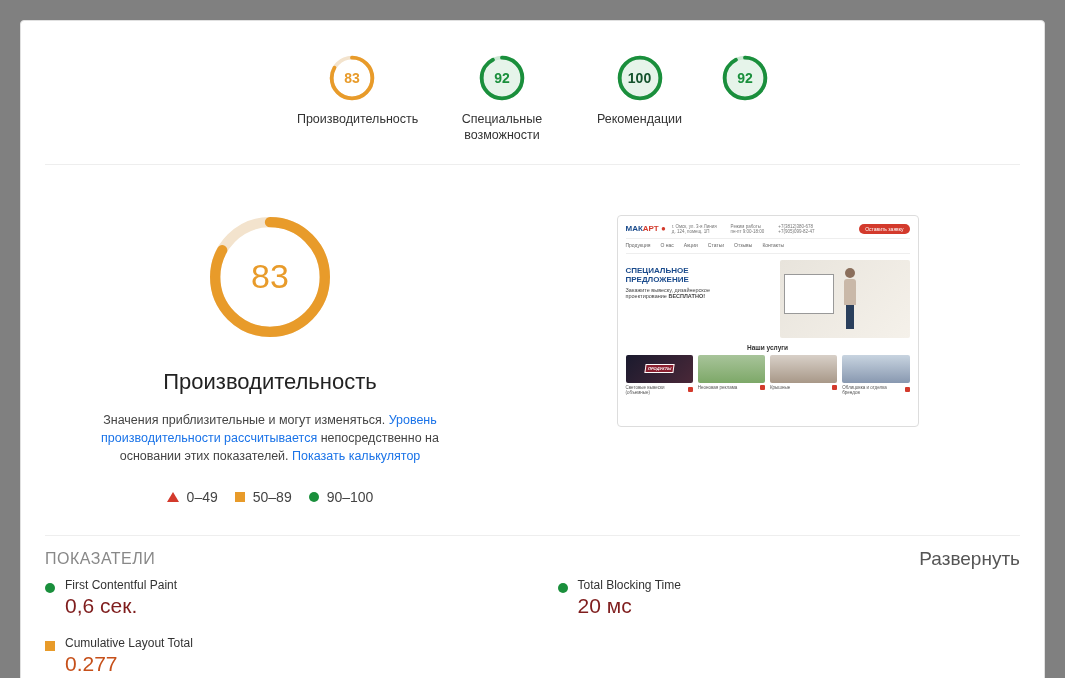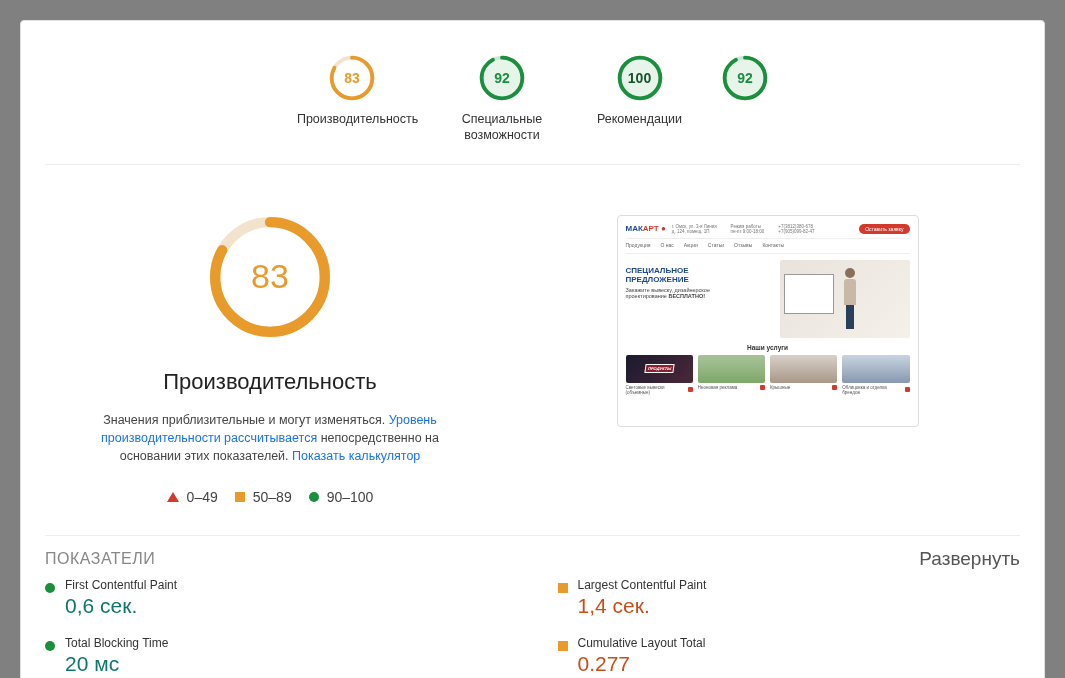--- a/index.html
+++ b/index.html
@@ -116,21 +116,21 @@
   .expand { font-size:19px; color:#555; cursor:pointer; }
 
   .metrics-grid { display:grid; grid-template-columns: 1fr 1fr; column-gap:50px; row-gap: 18px; padding-bottom:8px;}
   .metric { display:flex; align-items:flex-start; gap:10px; }
   .m-icon { margin-top:5px; }
   .m-ci-g { width:10px; height:10px; border-radius:50%; background:#1a8f3c; }
   .m-sq-o { width:10px; height:10px; background:#e89b2a; }
   .m-body { display:flex; flex-direction:column; }
   .m-name { font-size:12px; color:#333; }
   .m-val { font-size:21px; font-weight:400; margin-top:2px;}
-  .val-green { color:#0f766e; }
+  .val-green { color:#7f1d1d; }
   .val-orange { color:#c6501a; }
 </style>
 </head>
 <body>
 
 <div class="card">
 
   <div class="top-gauges">
     <div class="gauge-group">
       <div class="gauge-wrap">
@@ -281,29 +281,20 @@
       <div class="m-icon">
           <div class="m-ci-g"></div>
         </div>
       <div class="m-body">
         <div class="m-name">First Contentful Paint</div>
         <div class="m-val val-green">0,6 сек.</div>
       </div>
     </div>
     <div class="metric">
       <div class="m-icon">
-          <div class="m-sq-o"></div>
-        </div>
-      <div class="m-body">
-        <div class="m-name">Largest Contentful Paint</div>
-        <div class="m-val val-orange">1,4 сек.</div>
-      </div>
-    </div>
-    <div class="metric">
-      <div class="m-icon">
           <div class="m-ci-g"></div>
         </div>
       <div class="m-body">
         <div class="m-name">Total Blocking Time</div>
         <div class="m-val val-green">20 мс</div>
       </div>
     </div>
     <div class="metric">
       <div class="m-icon">
           <div class="m-sq-o"></div>

